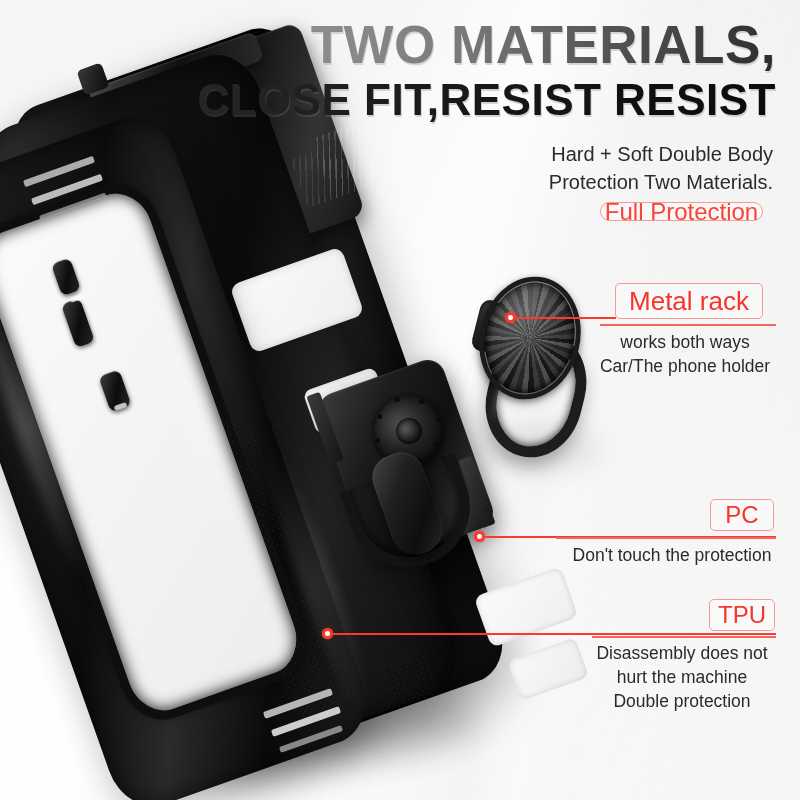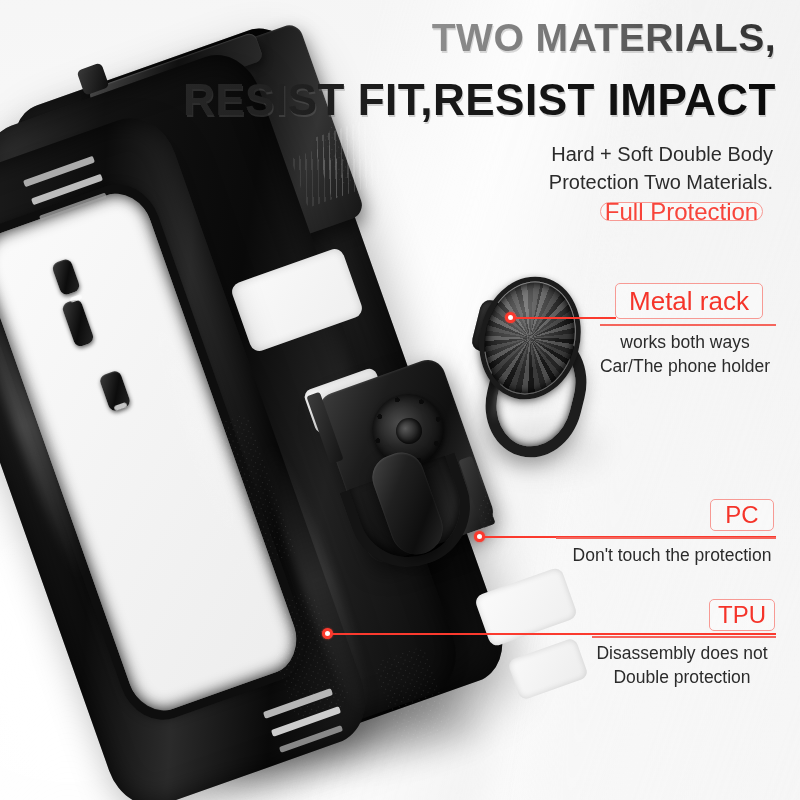--- a/index.html
+++ b/index.html
@@ -21,21 +21,21 @@
   .sheen-b{left:600px;top:-200px;width:420px;height:1200px;
     background:linear-gradient(100deg,rgba(244,244,244,.9) 0%,rgba(255,255,255,0) 70%);
     transform:rotate(9deg);filter:blur(18px);opacity:.7;}
   .sheen-c{left:-140px;top:420px;width:520px;height:520px;
     background:radial-gradient(ellipse at 40% 40%,rgba(255,255,255,1) 0%,rgba(248,248,248,0) 70%);
     filter:blur(10px);}
 
   
   .headline{position:absolute;right:24px;text-align:right;white-space:nowrap;
     font-weight:bold;letter-spacing:.5px;line-height:1;}
-  .h-line1{top:18px;font-size:39px;
+  .h-line1{top:18px;font-size:53px;
     background:linear-gradient(100deg,#8e8e8e 0%,#7e7e7e 28%,#565656 62%,#2c2c2c 100%);
     -webkit-background-clip:text;background-clip:text;color:transparent;
     filter:drop-shadow(1px 2px 0 rgba(150,150,150,.35));}
   .h-line2{top:78px;font-size:44px;
     background:linear-gradient(100deg,#262626 0%,#1a1a1a 40%,#0a0a0a 100%);
     -webkit-background-clip:text;background-clip:text;color:transparent;
     filter:drop-shadow(1px 2px 0 rgba(120,120,120,.30));}
 
   
   .subcopy{position:absolute;right:27px;top:140px;text-align:right;
@@ -339,21 +339,21 @@
 
     <div class="pc ring-hinge"></div>
     <div class="pc ring-loop"></div>
     <div class="pc ring-loop-gloss"></div>
     <div class="pc ring-disc"></div>
     <div class="pc ring-disc-sheen"></div>
     <div class="pc ring-rim"></div>
   </div>
 
   <div class="headline h-line1">TWO MATERIALS,</div>
-  <div class="headline h-line2">RESIST FIT,RESIST IMPACT</div>
+  <div class="headline h-line2">CLOSE FIT,RESIST RESIST</div>
 
   <div class="subcopy">
     <div>Hard + Soft Double Body</div>
     <div>Protection Two Materials.</div>
   </div>
 
   <div class="chip chip-pill">Full Protection</div>
 
   <div class="leader ld-metal"></div>
   <div class="dot dt-metal"></div>
@@ -371,16 +371,17 @@
   <div class="desc desc-pc">
     <div>Don't touch the protection</div>
   </div>
 
   <div class="leader ld-tpu"></div>
   <div class="dot dt-tpu"></div>
   <div class="chip chip-tpu">TPU</div>
   <div class="rule rule-tpu"></div>
   <div class="desc desc-tpu">
     <div>Disassembly does not</div>
+    <div>hurt the machine</div>
     <div>Double protection</div>
   </div>
 
 </div>
 
 </body></html>

